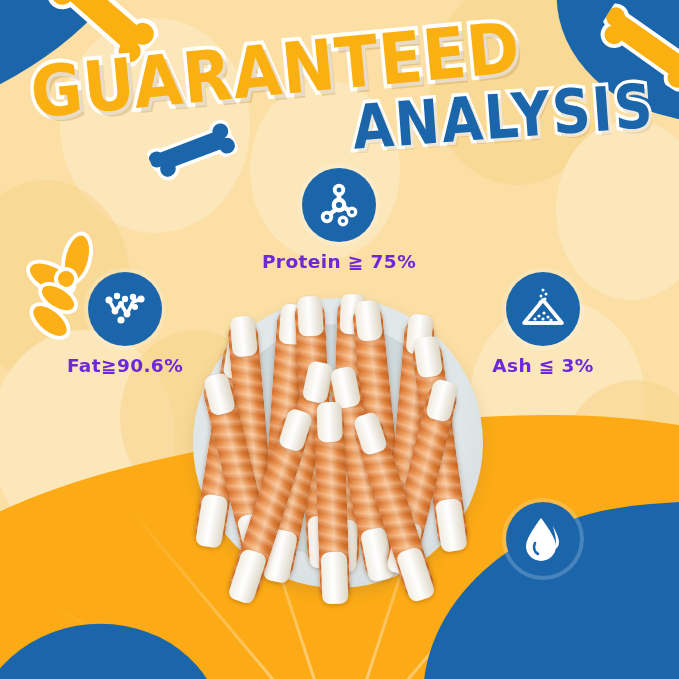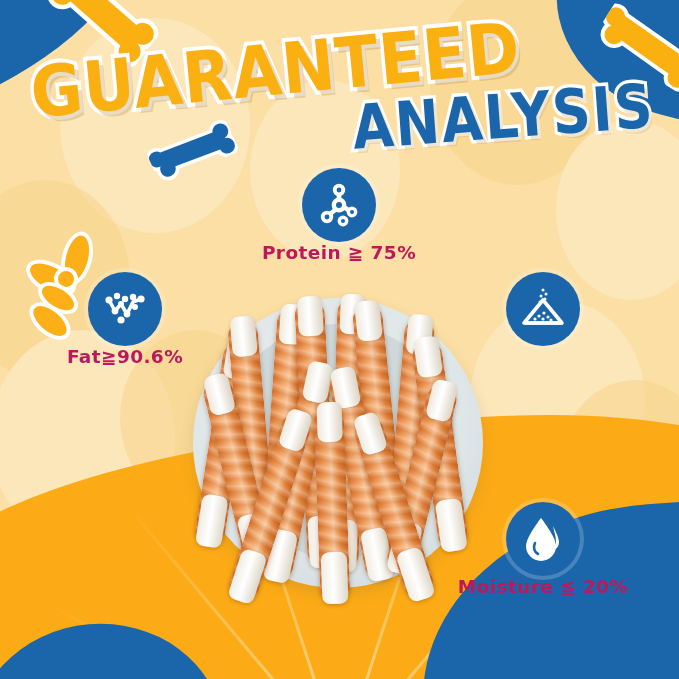--- a/index.html
+++ b/index.html
@@ -261,24 +261,25 @@
     margin: 0 auto;
     border-radius: 50%;
     background: #1b66ab;
     display: flex;
     align-items: center;
     justify-content: center;
     box-shadow: 0 0 0 4px rgba(255,255,255,0.20);
   }
   .badge svg { display: block; }
   .nutrient-label {
+    margin-top: 9px;
     font-family: "DejaVu Sans", sans-serif;
     font-size: 18.5px;
     font-weight: bold;
-    color: #be185d;
+    color: #6d28d9;
     letter-spacing: 0.4px;
     white-space: nowrap;
   }
 
   
   #n-protein  { left: 239px; top: 168px; }
   #n-fat      { left: 25px;  top: 272px; }
   #n-ash      { left: 443px; top: 272px; }
   #n-fiber    { left: 25px;  top: 502px; }
   #n-moisture { left: 443px; top: 502px; }
@@ -445,27 +446,27 @@
           <circle cx="21" cy="17" r="1.5"></circle>
           <circle cx="20" cy="31" r="1.6"></circle>
           <circle cx="25" cy="28" r="1.6"></circle>
           <circle cx="29" cy="32" r="1.6"></circle>
           <circle cx="24" cy="34" r="1.6"></circle>
           <circle cx="16" cy="34" r="1.6"></circle>
           <circle cx="32" cy="35" r="1.6"></circle>
         </g>
       </svg>
     </div>
+    <div class="nutrient-label">Ash ≦ 3%</div>
   </div>
 
 
   <div class="nutrient" id="n-moisture">
     <div class="badge">
       <svg width="46" height="48" viewBox="0 0 46 48">
         <path d="M21 3 C21 3 6 22 6 31 a15 15 0 0 0 30 0 C36 22 21 3 21 3 Z" fill="#ffffff"></path>
         <path d="M33 11 C36 17 39 23 39 27 a9 9 0 0 1 -5 8 a15.5 15.5 0 0 0 2 -8 c0 -5 -2 -11 -3 -16 Z" fill="#ffffff"></path>
         <path d="M15 28 C13 32 14 37 18 39" fill="none" stroke="#1b66ab" stroke-width="2.6" stroke-linecap="round"></path>
       </svg>
     </div>
-    <div class="nutrient-label">Moisture ≦ 20%</div>
   </div>
 
 </div>
 
 </body></html>

